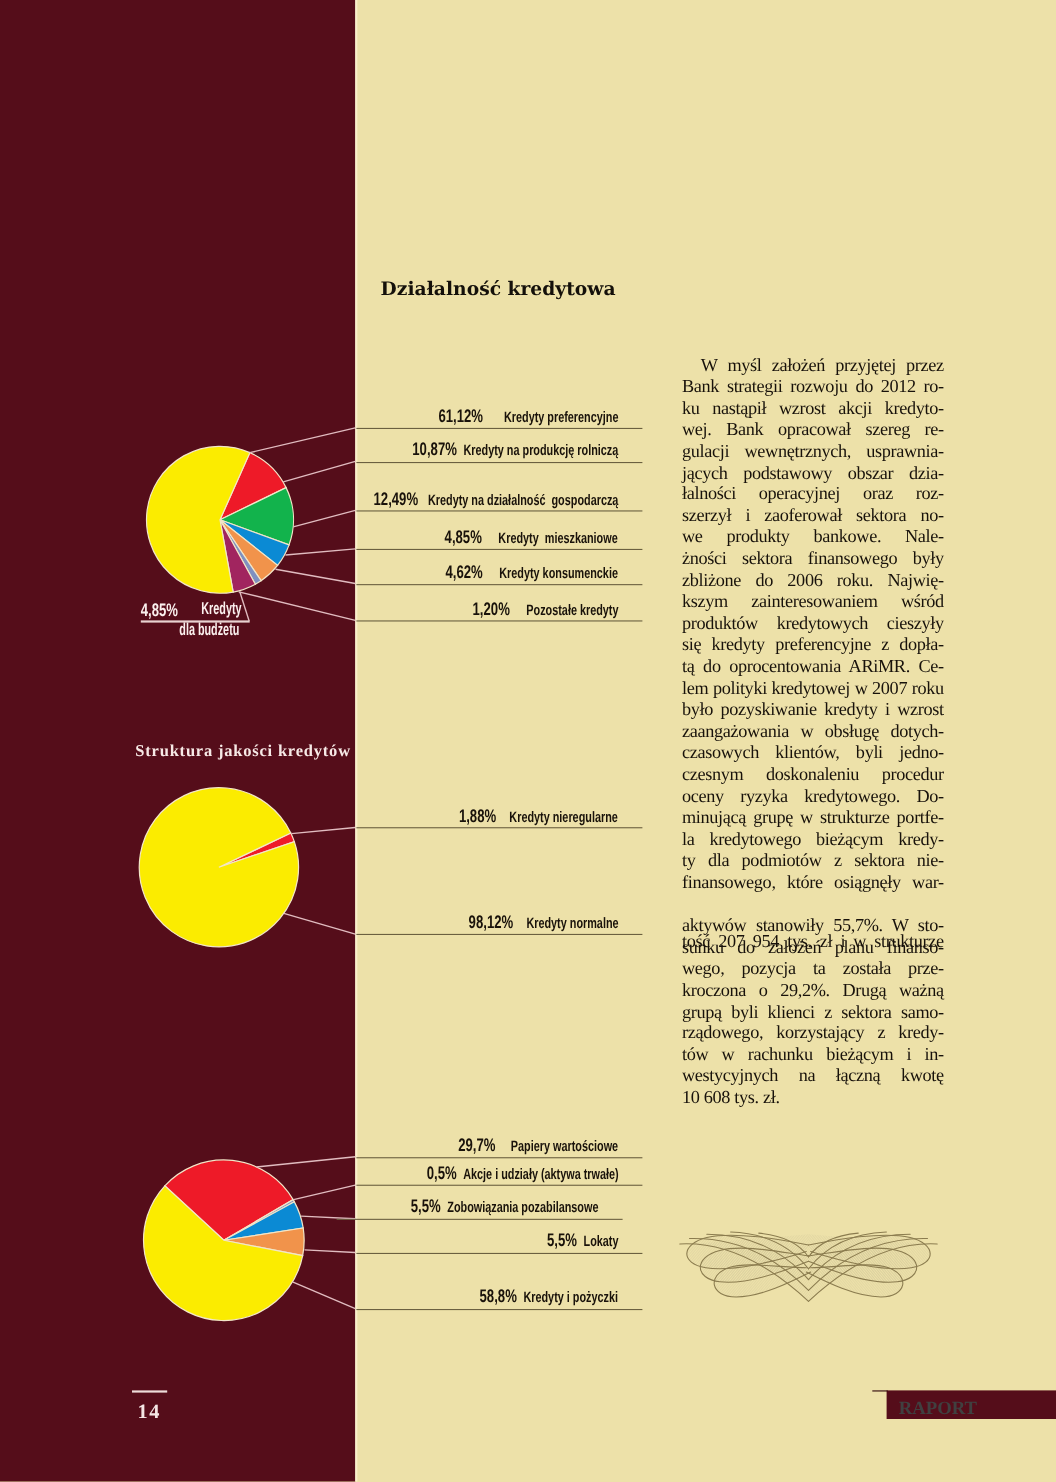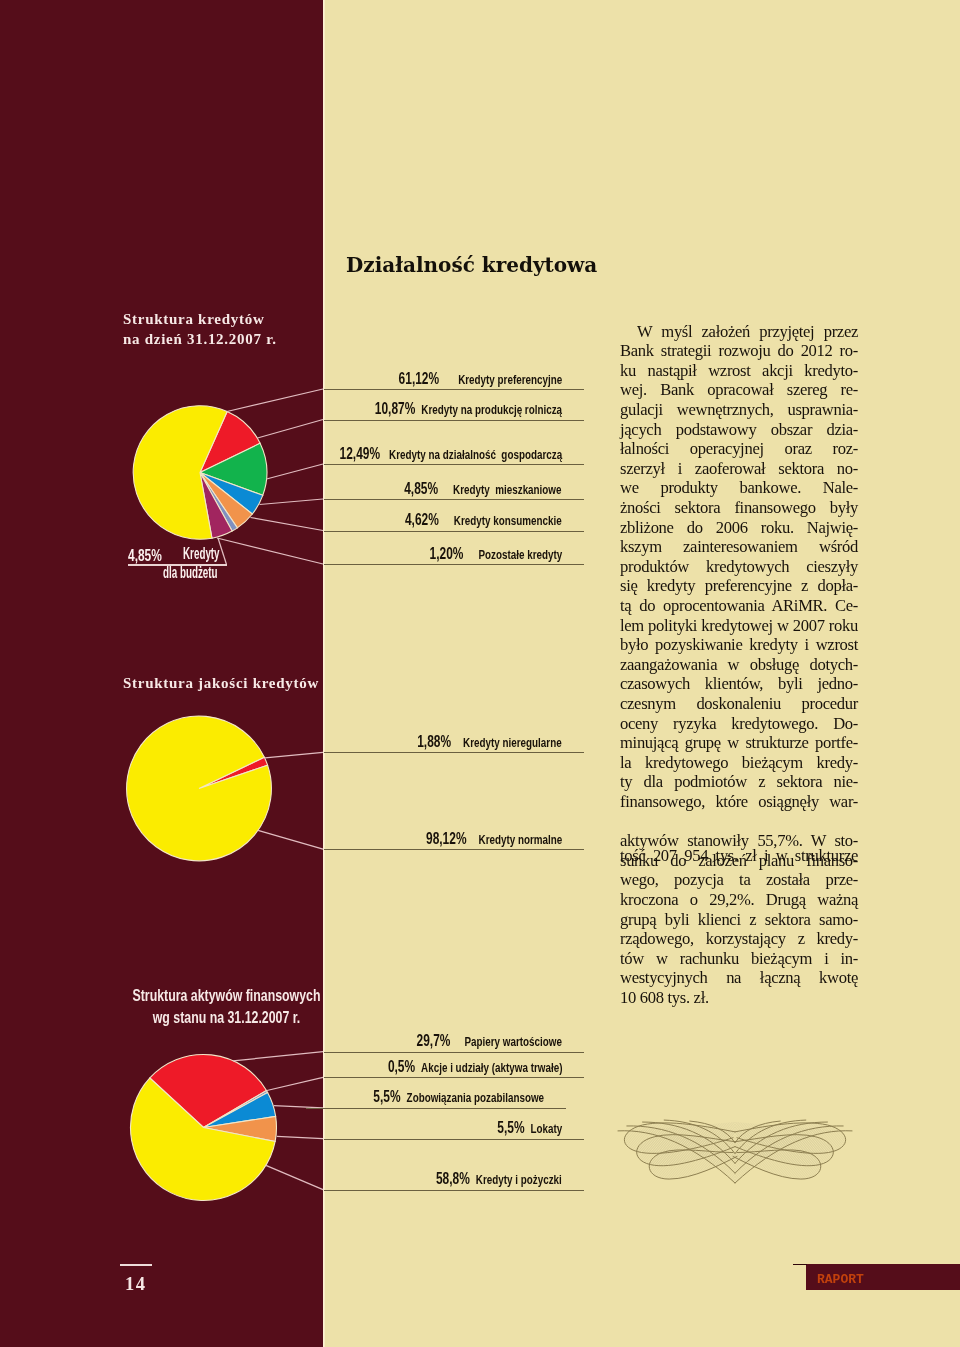--- a/index.html
+++ b/index.html
@@ -8,21 +8,21 @@
        font-family:"Liberation Sans",sans-serif;-webkit-font-smoothing:antialiased;}
   .page{position:relative;width:960px;height:1347px;overflow:hidden;background:#EDE1A9;}
   .left-panel{position:absolute;left:0;top:0;width:323px;height:1347px;
               background:#550D1A;}
   .panel-edge{position:absolute;left:323px;top:0;width:2px;height:1347px;
               background:linear-gradient(90deg,#FFF4D8,#F6EAC0);}
 
   
   .page-title{position:absolute;left:346px;top:252.5px;width:313px;
               text-align:left;font-family:"DejaVu Serif",serif;font-weight:bold;
-              font-size:20px;color:#14100A;letter-spacing:0px;white-space:nowrap;}
+              font-size:17px;color:#14100A;letter-spacing:0px;white-space:nowrap;}
 
   
   .panel-head{position:absolute;color:#F7E9E6;font-family:"Liberation Serif",serif;
               font-weight:bold;font-size:15px;line-height:19.7px;letter-spacing:0.72px;}
   .panel-head.sans{font-family:"Liberation Sans",sans-serif;font-weight:bold;
               font-size:16.7px;line-height:22.2px;letter-spacing:0px;text-align:center;}
   .panel-head.sans > div{transform:scaleX(0.74);}
 
   
   svg.layer{position:absolute;left:0;top:0;width:960px;height:1347px;overflow:visible;}
@@ -58,43 +58,35 @@
   .pagenum-rule{position:absolute;left:119.5px;top:1263.5px;width:32px;height:2px;
                 background:#EEDCDA;}
   .pagenum{position:absolute;left:119px;top:1274.5px;width:32px;text-align:center;
            color:#F4E6E4;font-family:"Liberation Serif",serif;font-weight:bold;
            font-size:18.5px;line-height:18.5px;letter-spacing:1.6px;text-indent:1.6px;}
   .raport-tab{position:absolute;left:806px;top:1264.3px;width:154px;height:25.8px;
               background:#550D1A;}
   .raport-tip{position:absolute;left:792.6px;top:1263.5px;width:14px;height:1.6px;
               background:#2E0609;}
   .raport-label{position:absolute;left:817px;top:1267px;height:25.8px;
-                line-height:25.8px;text-align:left;color:#c2410c;
-                font-family:Liberation Mono, monospace;font-weight:bold;font-size:13px;
+                line-height:25.8px;text-align:left;color:#404040;
+                font-family:Liberation Serif, serif;font-weight:bold;font-size:17px;
                 letter-spacing:0px;}
 </style>
 </head>
 <body>
 
 <div class="page">
   <div class="left-panel"></div>
   <div class="panel-edge"></div>
 
   <div class="page-title">Działalność kredytowa</div>
 
-  <div class="panel-head" style="left:123px;top:310px;">
-    <div>Struktura kredytów</div>
-    <div>na dzień 31.12.2007 r.</div>
-  </div>
   <div class="panel-head" style="left:123px;top:674px;">
     <div>Struktura jakości kredytów</div>
-  </div>
-  <div class="panel-head sans" style="left:54px;top:985px;width:345px;">
-    <div>Struktura aktywów finansowych</div>
-    <div>wg stanu na 31.12.2007 r.</div>
   </div>
 
   <svg class="layer" viewBox="0 0 960 1347">
     <g id="pie1">
         <path d="M 200 472.5 L 227.17 411.48 A 66.8 66.8 0 0 1 260.08 443.30 Z" fill="#EE1A28" stroke="#F2E6C8" stroke-width="1.1"></path>
         <path d="M 200 472.5 L 260.08 443.30 A 66.8 66.8 0 0 1 262.77 495.34 Z" fill="#12B34C" stroke="#F2E6C8" stroke-width="1.1"></path>
         <path d="M 200 472.5 L 262.77 495.34 A 66.8 66.8 0 0 1 252.35 514.00 Z" fill="#0B8AD4" stroke="#F2E6C8" stroke-width="1.1"></path>
         <path d="M 200 472.5 L 252.35 514.00 A 66.8 66.8 0 0 1 237.37 527.87 Z" fill="#F1934B" stroke="#F2E6C8" stroke-width="1.1"></path>
         <path d="M 200 472.5 L 237.37 527.87 A 66.8 66.8 0 0 1 232.12 531.07 Z" fill="#8090C0" stroke="#F2E6C8" stroke-width="1.1"></path>
         <path d="M 200 472.5 L 232.12 531.07 A 66.8 66.8 0 0 1 211.98 538.22 Z" fill="#A1255F" stroke="#F2E6C8" stroke-width="1.1"></path>

